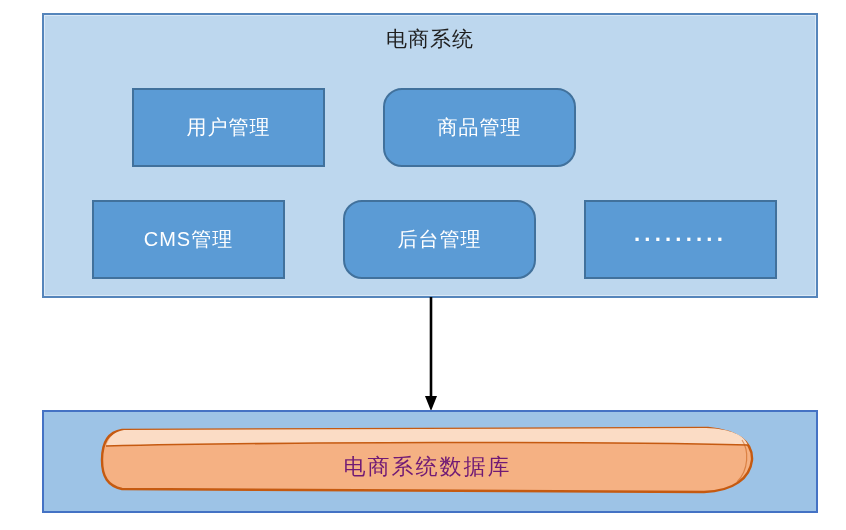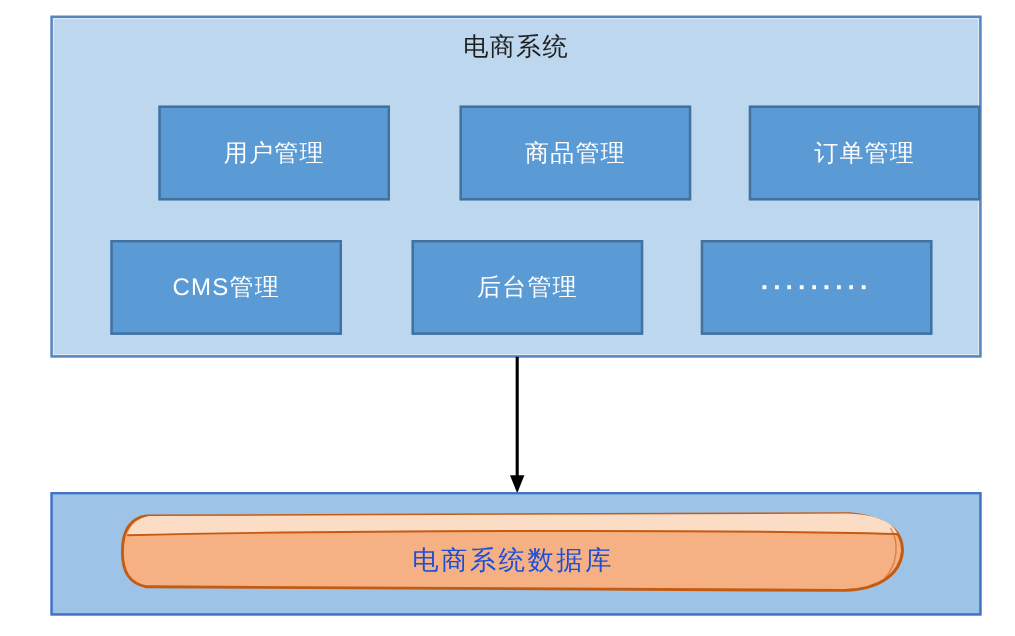--- a/index.html
+++ b/index.html
@@ -17,59 +17,56 @@
   .system-title {
     position:absolute; top:10px; left:0; right:0;
     text-align:center; font-size:21px; color:#1f1f1f; letter-spacing:1px;
   }
   .module {
     position:absolute; width:193px; height:79px;
     background:#5B9BD5; border:2px solid #41719C;
     display:flex; align-items:center; justify-content:center;
     color:#ffffff; font-size:20px; letter-spacing:1px;
   }
-  .c0 { left:48px; }  .c1 { left:299px; } .c2 { left:540px; }
+  .c0 { left:48px; }  .c1 { left:299px;border-radius:19px; } .c2 { left:540px; }
   .r0 { top:73px;margin-left:40px; }   .r1 { top:185px; }
   .module.dots { font-size:22px; font-weight:bold; letter-spacing:3px; }
   
   .arrow-svg { position:absolute; left:423px; top:297px; width:16px; height:115px; }
   
   .db-box {
     position:absolute; left:42px; top:410px; width:776px; height:103px;
     background:#9DC3E6; border:2px solid #4472C4;
   }
   .cylinder-wrap { position:absolute; left:52px; top:10px; width:663px; height:78px; }
   .cylinder-wrap svg { display:block; width:663px; height:78px; }
   .db-label {
     position:absolute; left:0; right:0; top:0; bottom:0;
     display:flex; align-items:center; justify-content:center;
-    padding-top:12px; font-size:22px; color:#1d4ed8; letter-spacing:2px;text-align:right;
+    padding-top:12px; font-size:22px; color:#701a75; letter-spacing:2px;text-align:right;
   }
   .watermark {
     position:absolute; right:13px; bottom:10px;
     font-size:15px; color:#9e9e9e;
     text-shadow:0 0 2px #ffffff, 0 0 1px #ffffff;
   }
 </style>
 </head>
 <body>
 
 <div class="canvas">
 
   <div class="system-box">
     <div class="system-title">电商系统</div>
 
     <div class="module c0 r0">
       <span>用户管理</span>
     </div>
     <div class="module c1 r0">
       <span>商品管理</span>
-    </div>
-    <div class="module c2 r0">
-      <span>订单管理</span>
     </div>
     <div class="module c0 r1">
       <span>CMS管理</span>
     </div>
     <div class="module c1 r1">
       <span>后台管理</span>
     </div>
     <div class="module dots c2 r1">
       <span>·········</span>
     </div>

